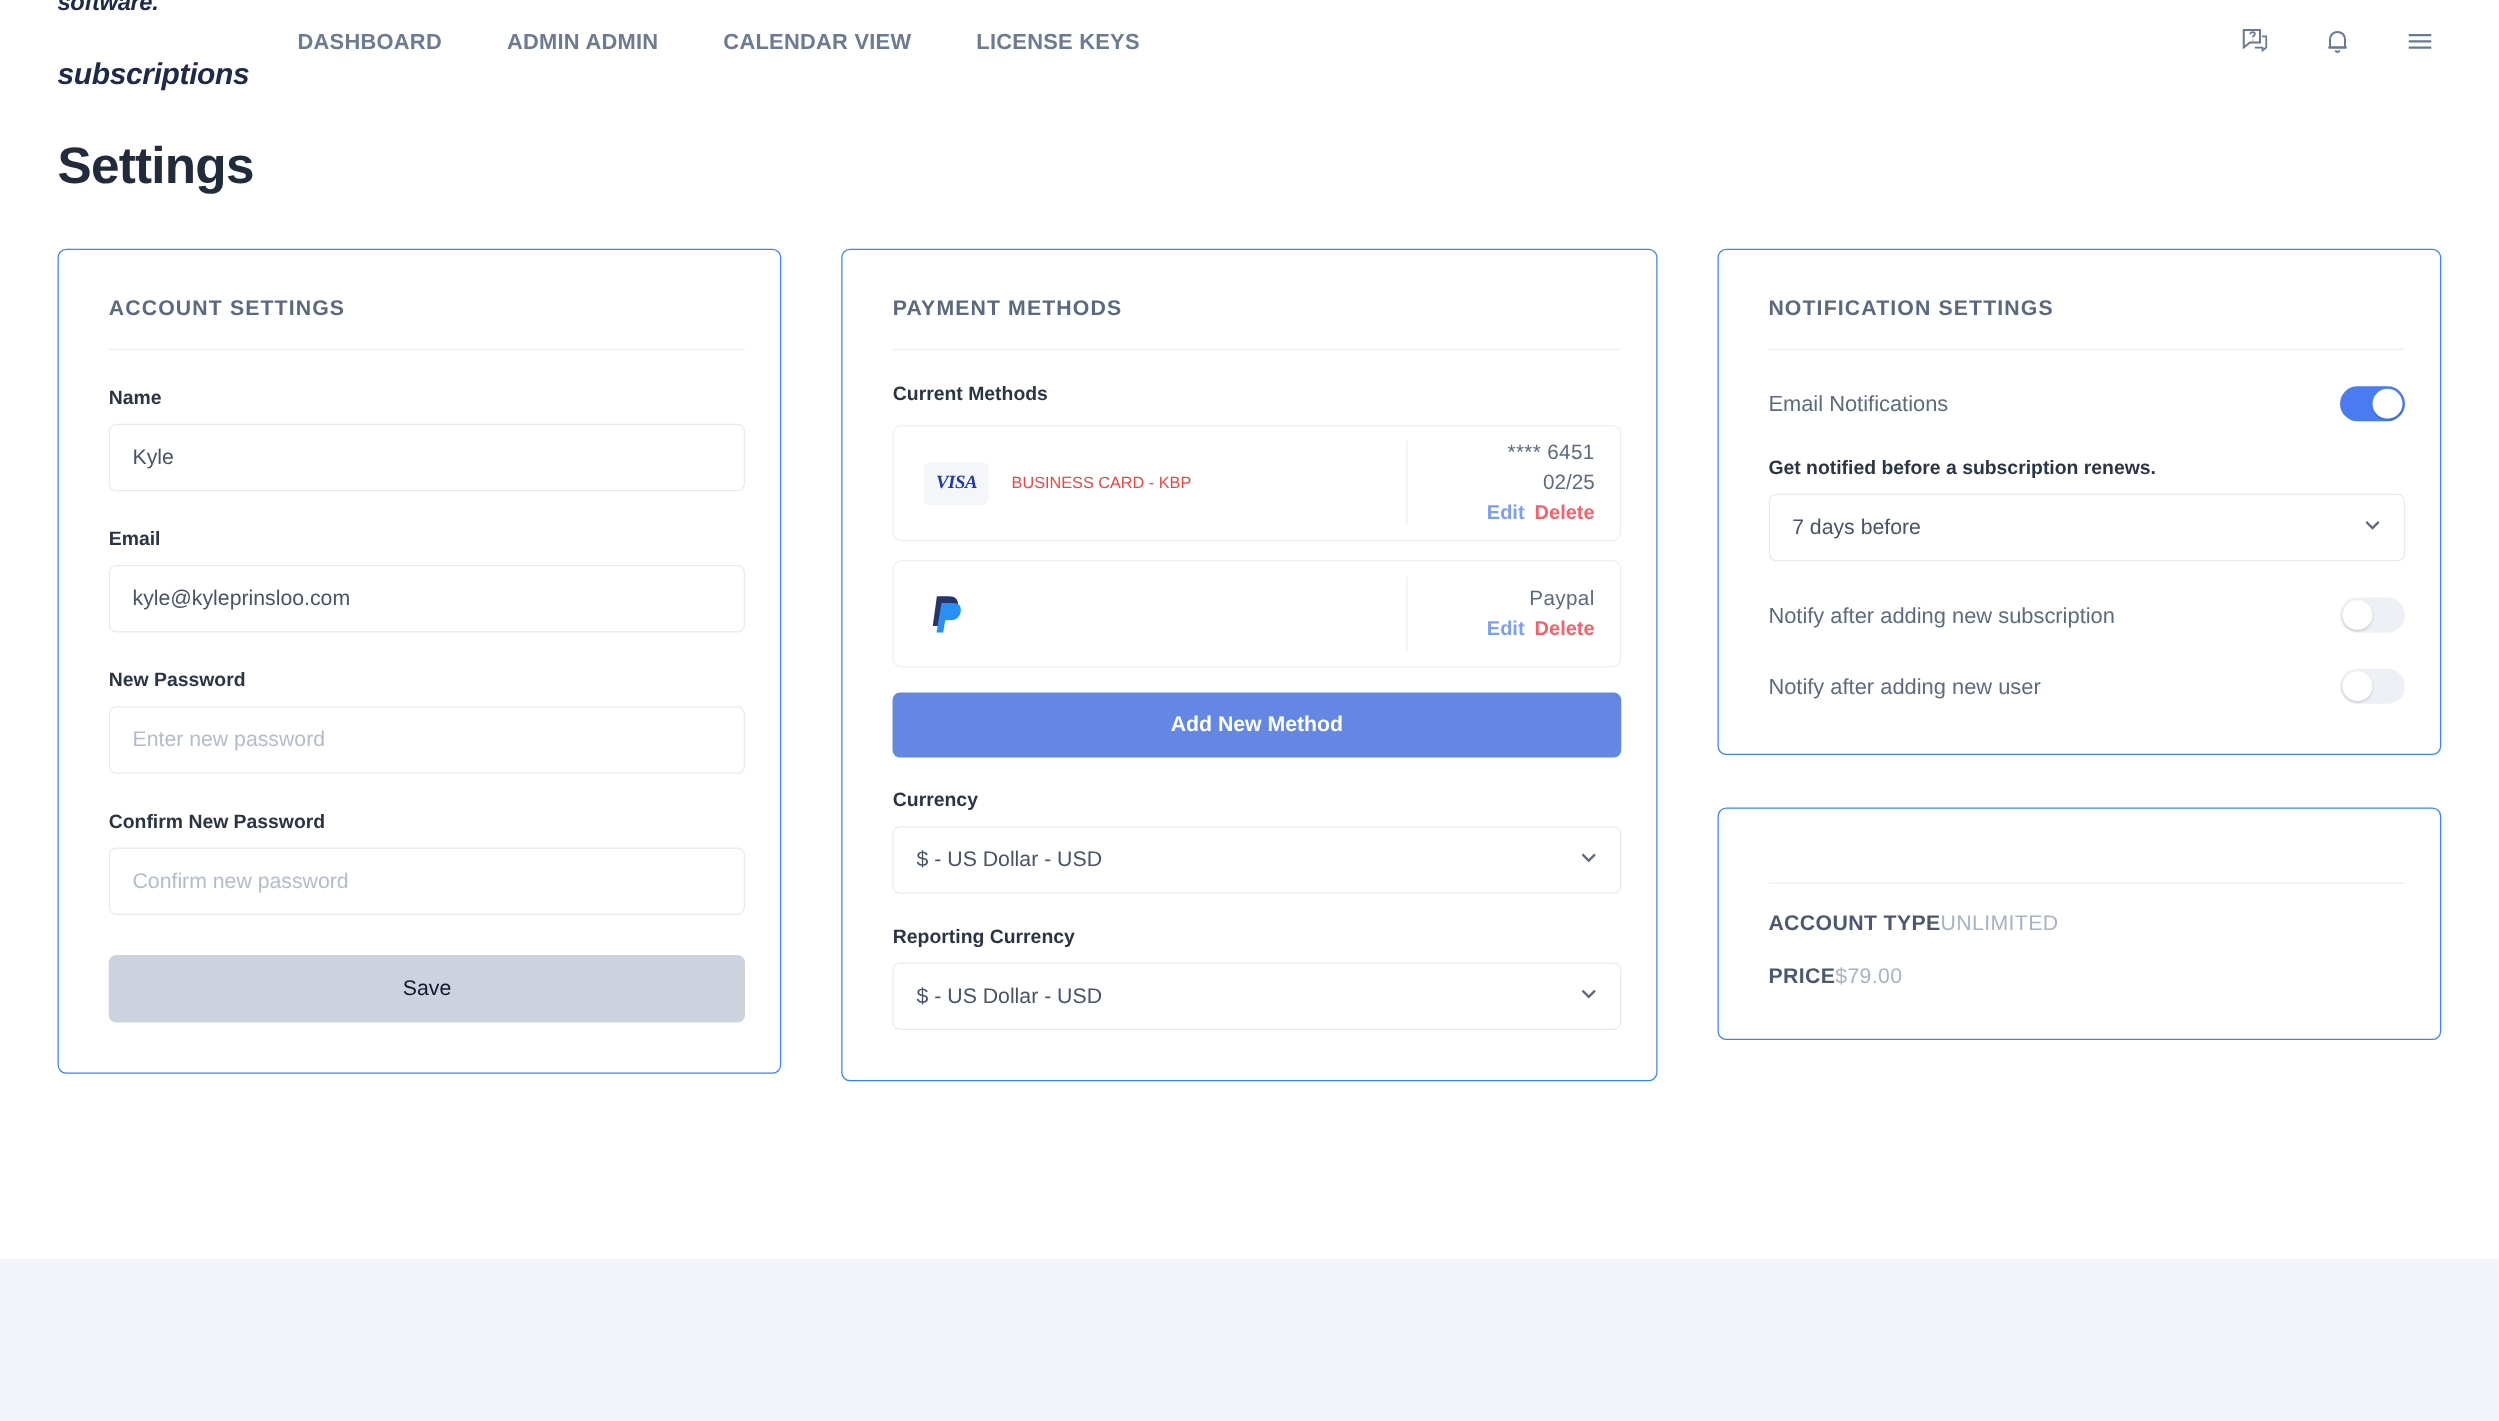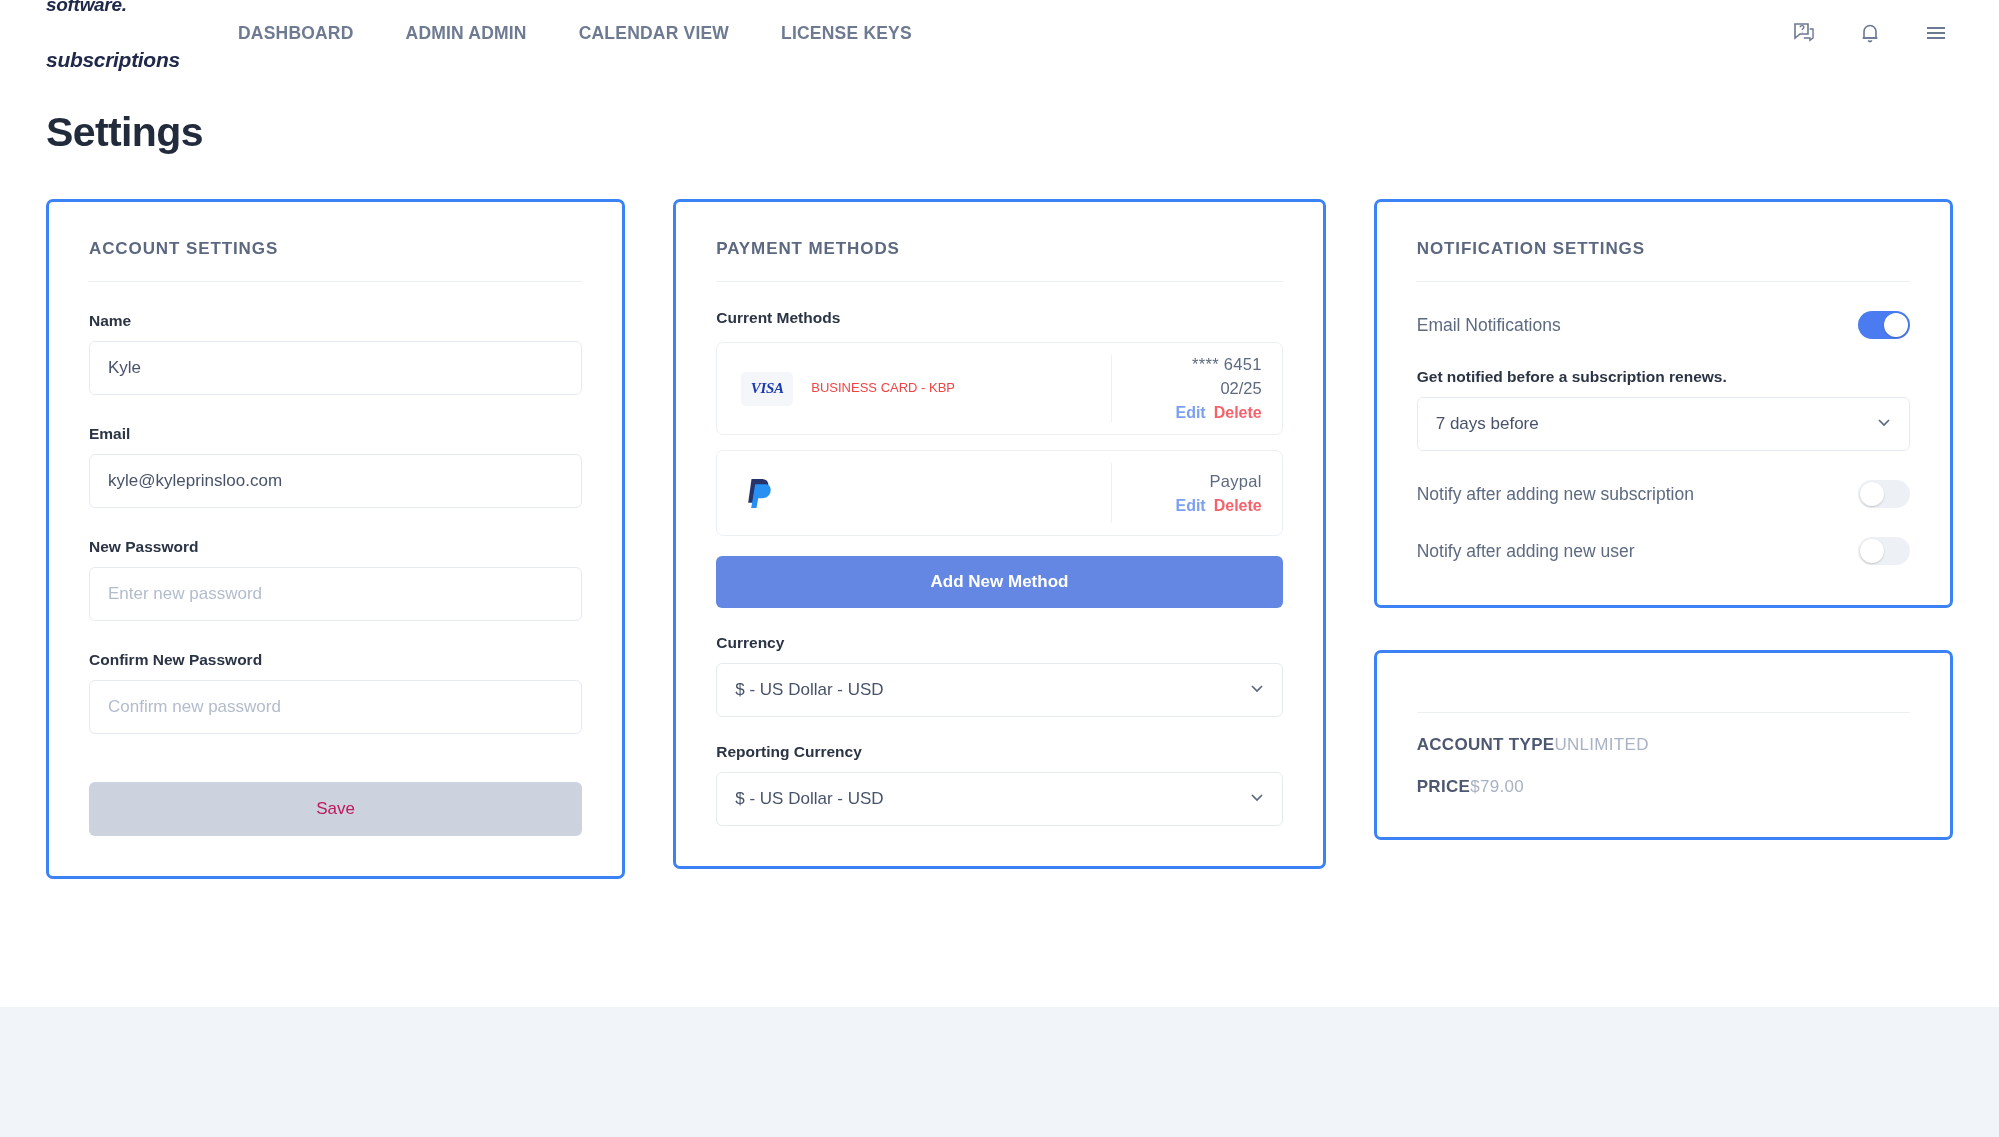--- a/index.html
+++ b/index.html
@@ -22,21 +22,21 @@
   }
   .logo { width: 130px; flex: 0 0 auto; margin-right: 62px; }
   .logo-line {
     font-style: italic;
     font-weight: bold;
     color: #20294a;
     letter-spacing: -0.3px;
     line-height: 0.98;
   }
   .logo-line.l1 { font-size: 19px; }
-  .logo-line.l2 { font-size: 21px; margin-top: 35px; }
+  .logo-line.l2 { font-size: 24px; margin-top: 35px; }
   .nav { display: flex; align-items: center; gap: 52px; }
   .nav-item {
     font-size: 17.5px;
     font-weight: 600;
     letter-spacing: 0.2px;
     color: #6d7a91;
     cursor: pointer;
     white-space: nowrap;
   }
   .topbar-icons {
@@ -67,23 +67,23 @@
     gap: 48px;
     align-items: flex-start;
   }
   .col { display: flex; flex-direction: column; gap: 42px; }
   .col-left   { width: 602px; }
   .col-mid    { width: 678px; }
   .col-right  { width: 602px; }
 
   .card {
     background: #ffffff;
-    border: 3px solid #3b82f6;
+    border: 1px solid #3b82f6;
     border-radius: 7px;
-    padding: 37px 40px 40px 40px;
+    padding: 37px 28px 40px 40px;
   }
   .card-title {
     font-size: 17px;
     font-weight: bold;
     letter-spacing: 0.9px;
     color: #5c6880;
     text-transform: uppercase;
   }
   .card-rule {
     border: 0;
@@ -119,22 +119,22 @@
     width: 100%;
     height: 54px;
     border: 0;
     border-radius: 6px;
     font-size: 17px;
     font-family: "Liberation Sans", sans-serif;
     cursor: pointer;
   }
   .btn-save {
     background: #ccd3de;
-    color: #be185d;
-    margin-top: 48px;
+    color: #0f172a;
+    margin-top: 32px;
   }
   .btn-primary {
     background: #6387e3;
     color: #ffffff;
     font-weight: bold;
     height: 52px;
     margin-top: 20px;
   }
 
   

